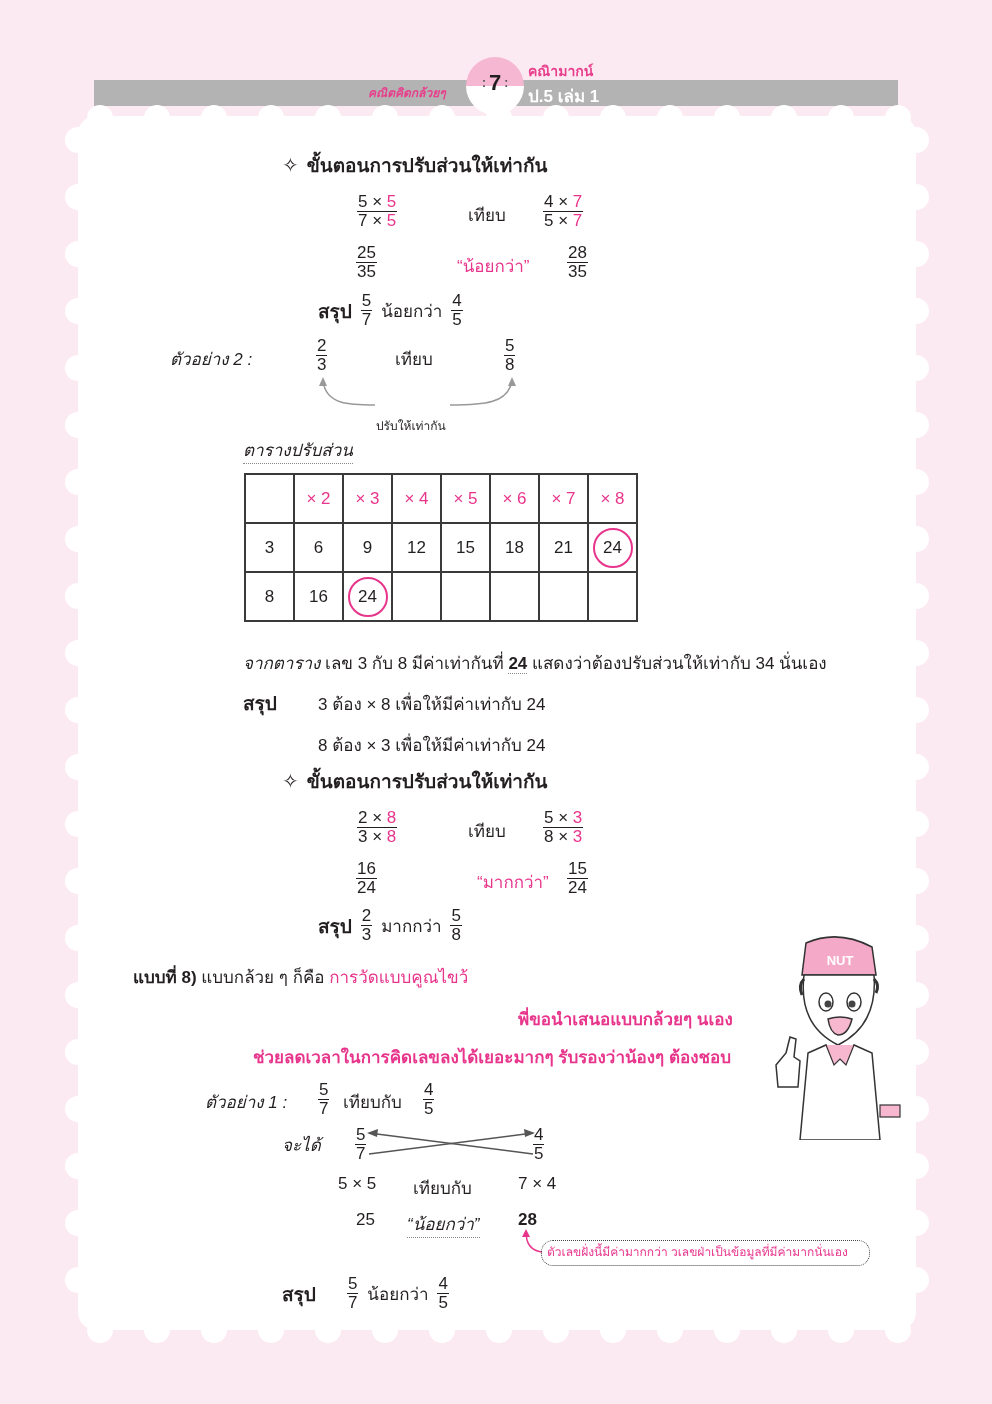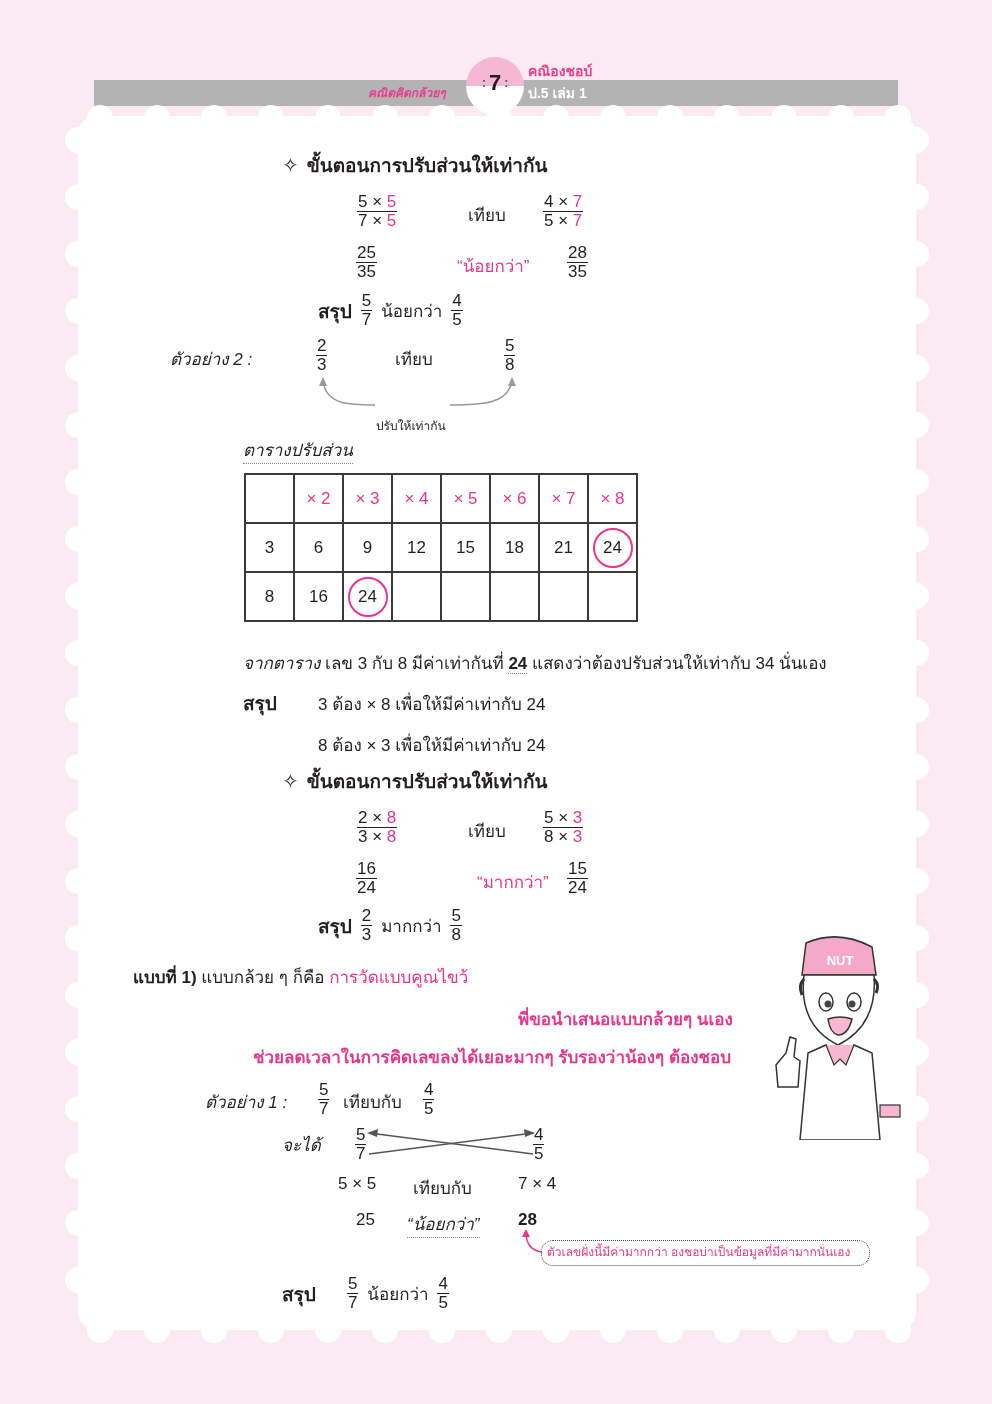--- a/index.html
+++ b/index.html
@@ -27,21 +27,21 @@
     text-align: center; line-height: 52px;
     font-size: 22px; font-weight: bold; color: #231f20;
   }
   .page-badge .dots { font-size: 12px; color: #555; margin: 0 3px; vertical-align: 3px; }
   .header-subject {
     position: absolute; left: 528px; top: 60px;
     font-size: 14px; font-weight: bold; color: #e83e8c;
   }
   .header-grade {
     position: absolute; left: 528px; top: 82px;
-    font-size: 14px; font-weight: bold; color: #ffffff;
+    font-size: 17px; font-weight: bold; color: #ffffff;
   }
   .content-sheet {
     position: absolute; left: 78px; top: 116px; width: 838px; height: 1214px;
     background: #ffffff;
     border-radius: 18px;
   }
   .scallop { position: absolute; width: 26px; height: 26px; background: #fff; border-radius: 50%; }
 
   .abs { position: absolute; }
   .step-title { font-size: 19px; font-weight: bold; }
@@ -76,21 +76,21 @@
     border: 1.5px dotted #444; border-radius: 12px;
     font-size: 12px; color: #e8358c; line-height: 23px; padding-left: 5px; white-space: nowrap;
   }
 </style>
 </head>
 <body>
 
 <div class="header-bar"></div>
 <div class="header-left">คณิตคิดกล้วยๆ</div>
 <div class="page-badge"><span class="dots">:</span><span>7</span><span class="dots">:</span></div>
-<div class="header-subject">คณิองชอบ์</div>
+<div class="header-subject">คณิามากน์</div>
 <div class="header-grade">ป.5 เล่ม 1</div>
 
 <div class="content-sheet"></div>
 <div id="scallops">
     <div class="scallop" style="left: 87px; top: 105px;"></div>
     <div class="scallop" style="left: 87px; top: 1317px;"></div>
     <div class="scallop" style="left: 144px; top: 105px;"></div>
     <div class="scallop" style="left: 144px; top: 1317px;"></div>
     <div class="scallop" style="left: 201px; top: 105px;"></div>
     <div class="scallop" style="left: 201px; top: 1317px;"></div>
@@ -309,21 +309,21 @@
       <span class="den">3</span>
     </span>&nbsp;
   <span class="t17" style="vertical-align:middle;">มากกว่า</span>&nbsp;
   <span class="frac">
       <span class="num">5</span>
       <span class="den">8</span>
     </span>
 </div>
 
 <div class="abs t17" style="left:133px; top:963px; white-space:nowrap;">
-  <span class="bold">แบบที่ 1)</span><span> แบบกล้วย ๆ ก็คือ </span><span class="pink">การวัดแบบคูณไขว้</span>
+  <span class="bold">แบบที่ 8)</span><span> แบบกล้วย ๆ ก็คือ </span><span class="pink">การวัดแบบคูณไขว้</span>
 </div>
 <div class="abs bold pink" style="left:518px; top:1005px; font-size:17px; white-space:nowrap;">พี่ขอนำเสนอแบบกล้วยๆ นเอง</div>
 <div class="abs bold pink" style="left:253px; top:1043px; font-size:17px; white-space:nowrap;">ช่วยลดเวลาในการคิดเลขลงได้เยอะมากๆ รับรองว่าน้องๆ ต้องชอบ</div>
 
 <svg class="abs" style="left:768px; top:935px;" width="140" height="205" viewBox="0 0 140 205">
   <path d="M38,8 Q70,-6 104,12 L108,40 L34,40 Z" fill="#f5a9c8" stroke="#333" stroke-width="1.5"></path>
   <text x="72" y="30" text-anchor="middle" font-size="13" font-weight="bold" fill="#fff" font-family="Liberation Sans, sans-serif">NUT</text>
   <rect x="60" y="42" width="20" height="6" rx="3" fill="#666"></rect>
   <path d="M36,40 Q30,90 70,110 Q110,90 106,40 Z" fill="#fff" stroke="#333" stroke-width="1.5"></path>
   <path d="M36,44 Q30,50 34,60 M106,44 Q112,50 108,58" stroke="#333" stroke-width="3" fill="none"></path>
@@ -378,21 +378,21 @@
 <div class="abs t17" style="left:518px; top:1174px;">7 × 4</div>
 
 <div class="abs t17" style="left:356px; top:1210px;">25</div>
 <div class="abs t17 ital dotted-u" style="left:407px; top:1210px;">“น้อยกว่า”</div>
 <div class="abs t17 bold" style="left:518px; top:1210px;">28</div>
 
 <svg class="abs" style="left:518px; top:1228px;" width="30" height="30">
   <path d="M8,4 Q8,22 24,24" stroke="#e8358c" stroke-width="1.5" fill="none"></path>
   <polygon points="8,1 4,9 12,9" fill="#e8358c"></polygon>
 </svg>
-<div class="note-box">ตัวเลขฝั่งนี้มีค่ามากกว่า องชอบ่าเป็นข้อมูลที่มีค่ามากนั่นเอง</div>
+<div class="note-box">ตัวเลขฝั่งนี้มีค่ามากกว่า วเลขฝ่าเป็นข้อมูลที่มีค่ามากนั่นเอง</div>
 
 <div class="abs" style="left:282px; top:1275px;">
   <span class="bold" style="font-size:19px; vertical-align:middle;">สรุป</span>&nbsp;&nbsp;&nbsp;&nbsp;&nbsp;&nbsp;
   <span class="frac">
       <span class="num">5</span>
       <span class="den">7</span>
     </span>&nbsp;
   <span class="t17" style="vertical-align:middle;">น้อยกว่า</span>&nbsp;
   <span class="frac">
       <span class="num">4</span>

